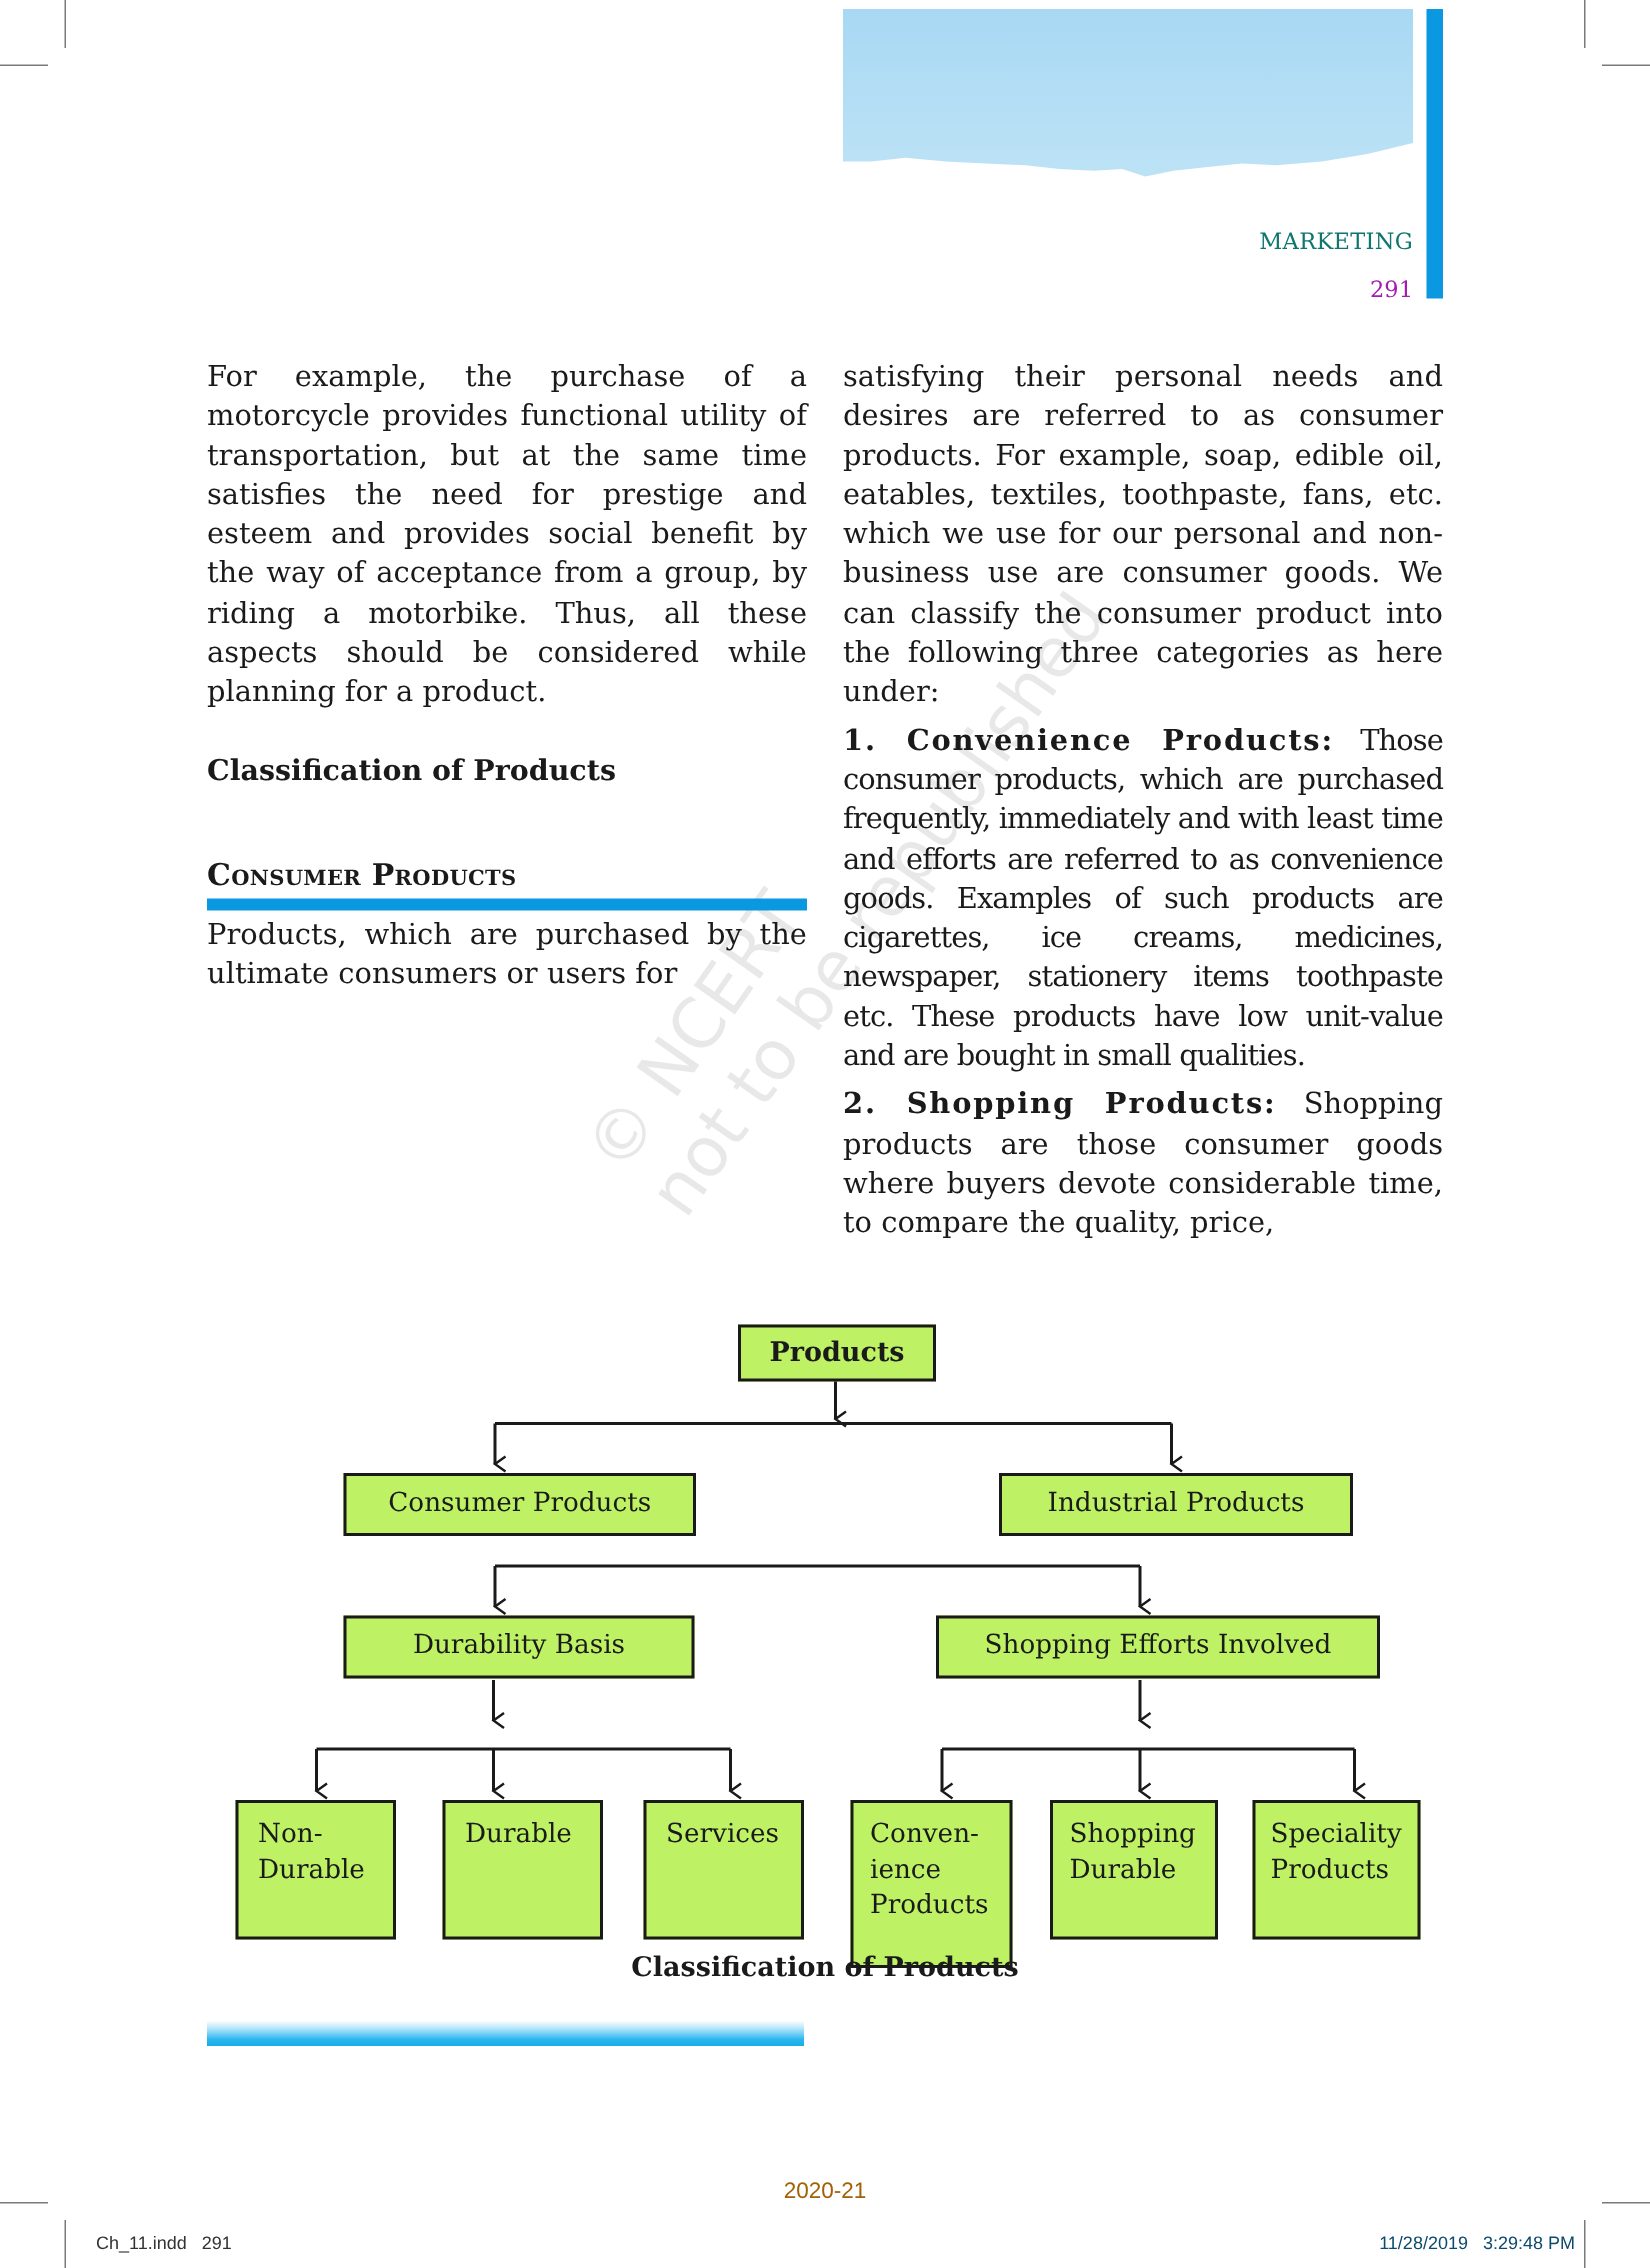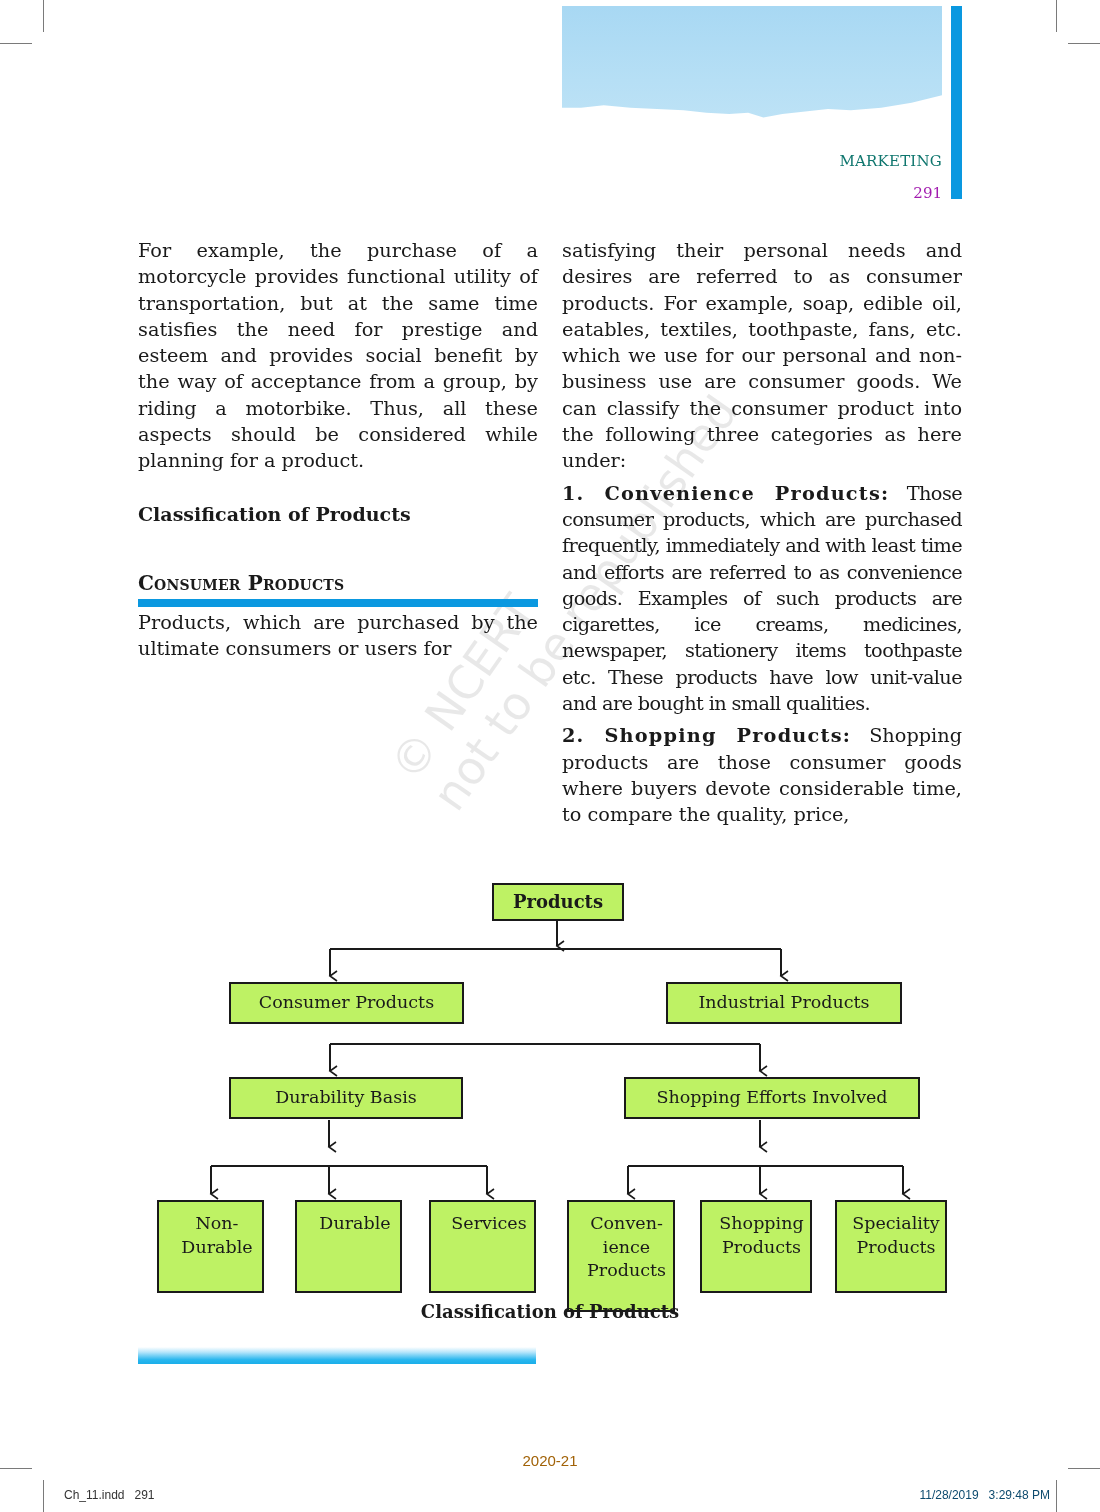--- a/index.html
+++ b/index.html
@@ -29,21 +29,21 @@
 
     
     .watermark { left: 380px; top: 760px; transform: rotate(-55deg); transform-origin: left top;
       font-family: "DejaVu Sans", sans-serif; font-size: 46px; color: rgba(0,0,0,0.09);
       white-space: nowrap; line-height: 52px; pointer-events: none; }
 
     
     .box { position: absolute; border: 2px solid #1a1a1a; background: #bef264; box-sizing: border-box;
       font-size: 17.5px; line-height: 23.5px; color: #1a1a1a; }
     .box.center { display: flex; align-items: center; justify-content: center; }
-    .box.leaf { padding: 10px 0 0 13px; text-align: center; }
+    .box.leaf { padding: 10px 0 0 13px; }
     .box.bold { font-weight: bold; }
     .caption { left: 0; width: 1100px; top: 1301px; text-align: center; font-weight: bold; font-size: 18px; }
     svg.lines { position: absolute; left: 0; top: 0; }
 
     .footer-bar { left: 138px; top: 1347px; width: 398px; height: 17px;
       background: linear-gradient(180deg, #ffffff 0%, #b8e6fb 30%, #28b6ee 75%, #1aaee9 100%); }
     .year { left: 0; width: 1100px; top: 1452px; text-align: center; font-family: "Liberation Sans", sans-serif; font-size: 15px; color: #a16207; }
     .slug-l { left: 64px; top: 1488px; font-family: "Liberation Sans", sans-serif; font-size: 12px; color: #333; }
     .slug-r { right: 50px; top: 1488px; font-family: "Liberation Sans", sans-serif; font-size: 12px; color: #0c4a6e; }
   </style>
@@ -127,21 +127,21 @@
 
 <div class="box leaf" style="left:157px;top:1200px;width:107px;height:93px;white-space:pre-line;">Non-
 Durable</div>
 <div class="box leaf" style="left:295px;top:1200px;width:107px;height:93px;white-space:pre-line;">Durable</div>
 <div class="box leaf" style="left:429px;top:1200px;width:107px;height:93px;white-space:pre-line;">Services</div>
 
 <div class="box leaf" style="left:567px;top:1200px;width:108px;height:112px;white-space:pre-line;padding-left:11px;">Conven-
 ience
 Products</div>
 <div class="box leaf" style="left:700px;top:1200px;width:112px;height:93px;white-space:pre-line;padding-left:11px;">Shopping
-Products</div>
+Durable</div>
 <div class="box leaf" style="left:835px;top:1200px;width:112px;height:93px;white-space:pre-line;padding-left:10px;">Speciality
 Products</div>
 
 <div class="abs caption">Classification of Products</div>
 
 <div class="abs footer-bar"></div>
 <div class="abs year">2020-21</div>
 <div class="abs slug-l" style="white-space:pre;">Ch_11.indd   291</div>
 <div class="abs slug-r" style="white-space:pre;">11/28/2019   3:29:48 PM</div>
 

